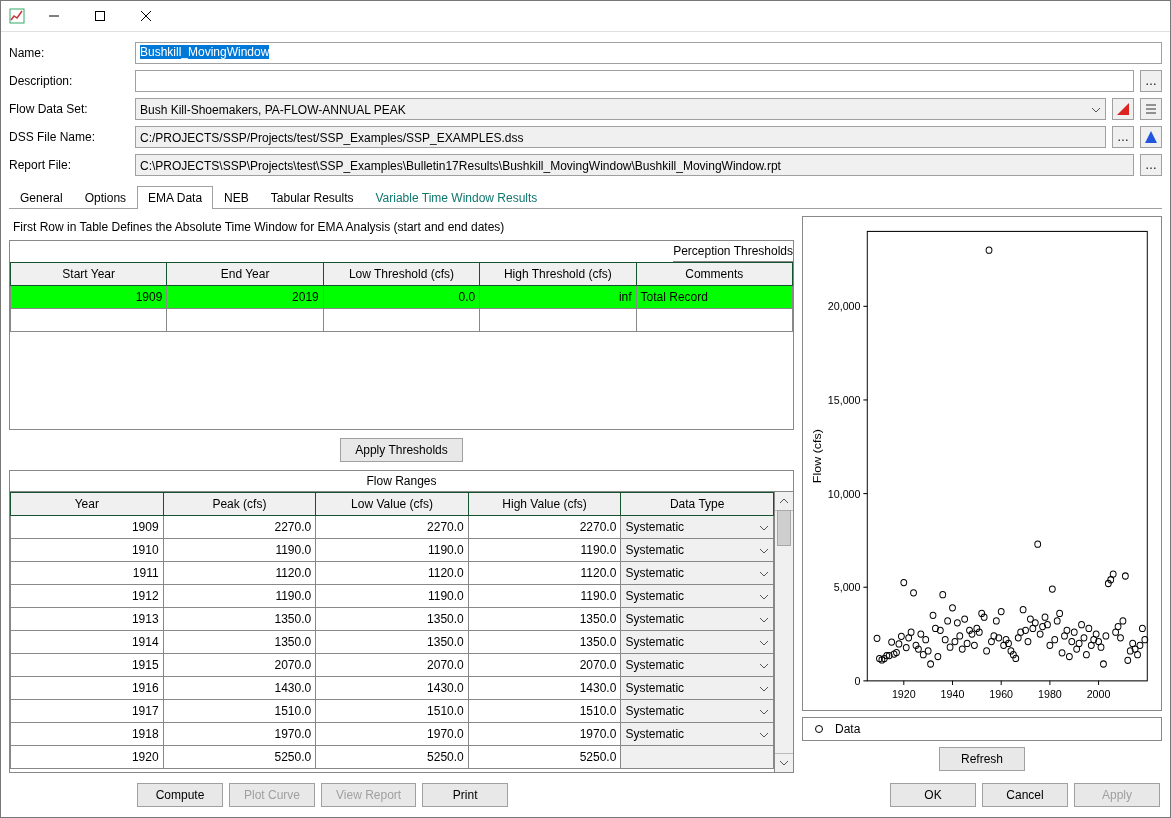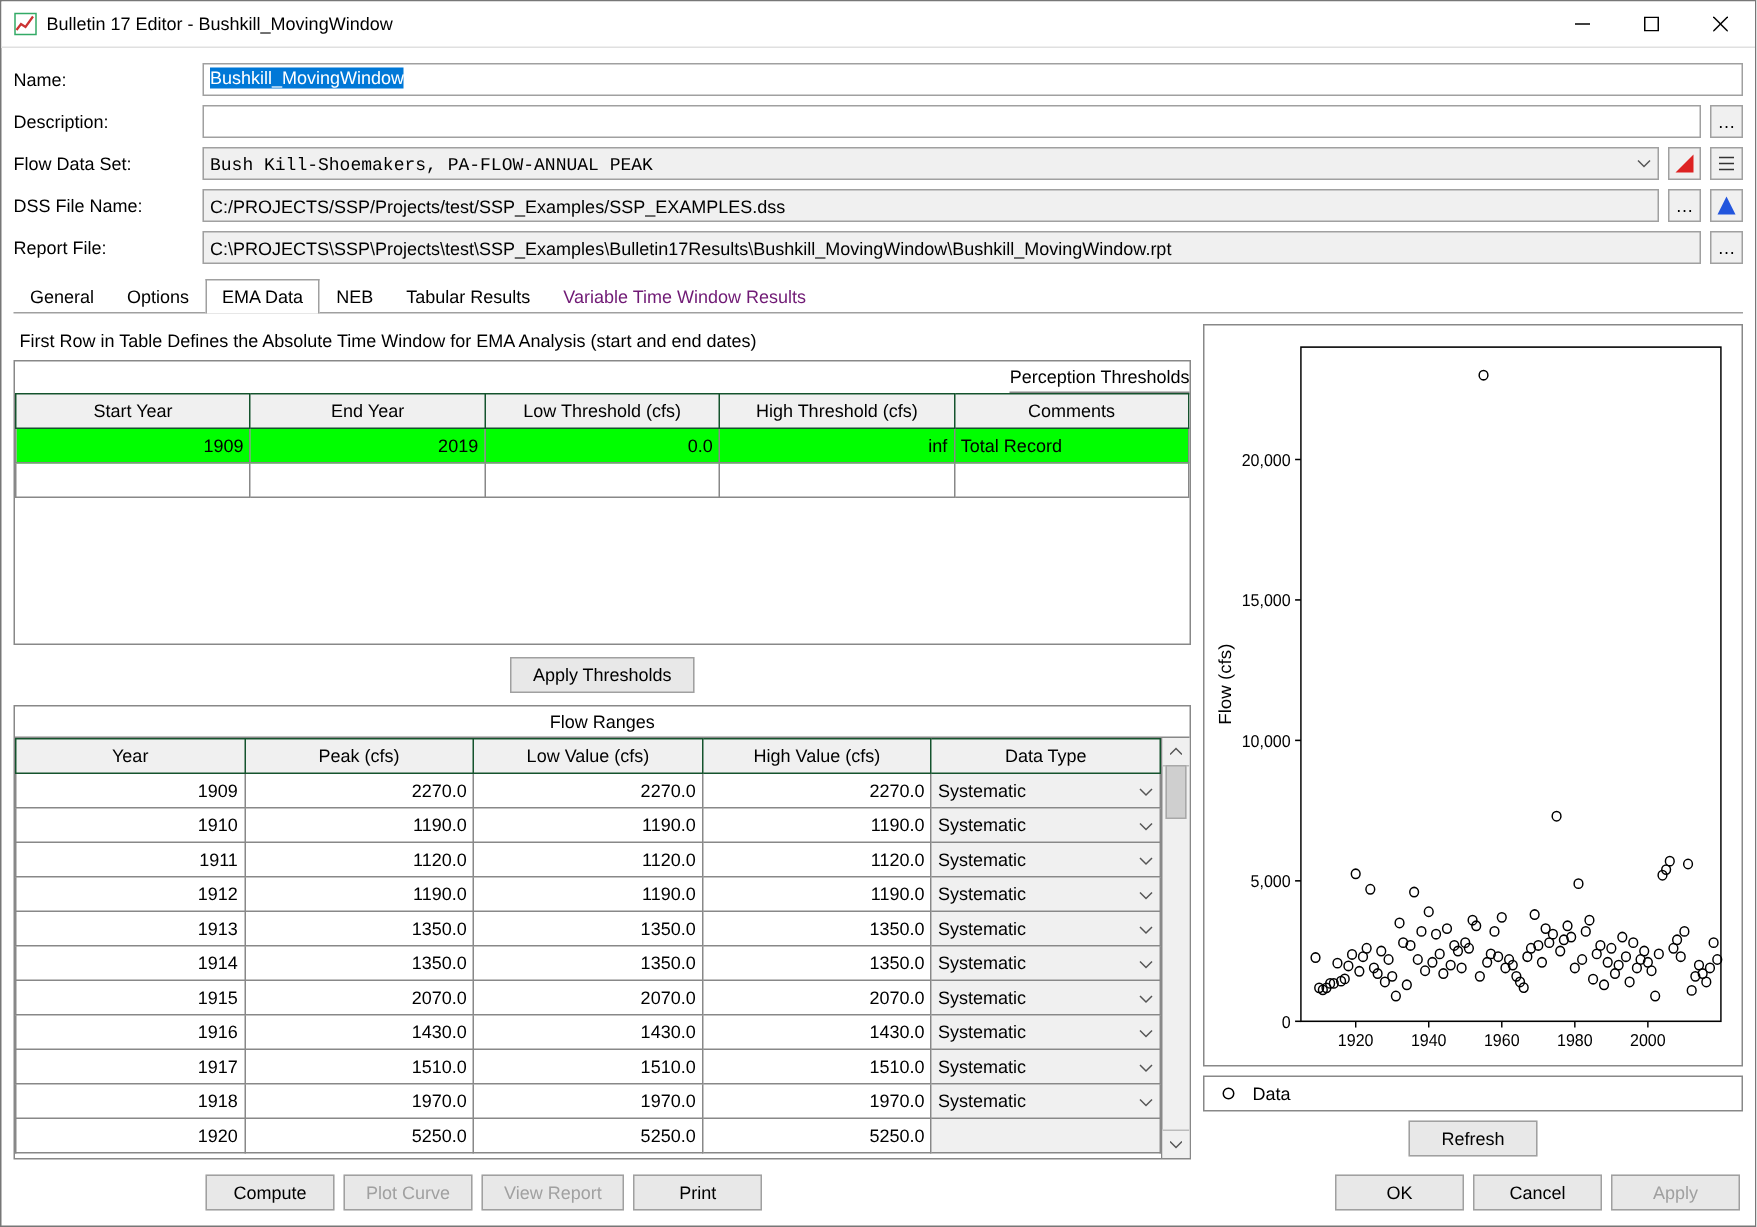--- a/index.html
+++ b/index.html
@@ -81,21 +81,21 @@
     height: 22px;
     border: 1px solid #a0a0a0;
     background: #f0f0f0;
     padding: 2px 4px;
     line-height: 18px;
     box-sizing: border-box;
     overflow: hidden;
     white-space: nowrap;
     position: relative;
   }
-  .dropdown-field { padding-right: 24px; font-family: Liberation Mono, monospace; }
+  .dropdown-field { padding-right: 24px; }
   .dropdown-caret {
     position: absolute;
     right: 4px;
     top: 50%;
     transform: translateY(-50%);
   }
   .square-btn {
     width: 22px;
     height: 22px;
     border: 1px solid #a0a0a0;
@@ -117,21 +117,21 @@
     border: 1px solid transparent;
     border-bottom: none;
     cursor: default;
   }
   .tab.active {
     border-color: #a0a0a0;
     background: #fff;
     position: relative;
     z-index: 2;
   }
-  .tab.disabled { color: #701a75; }
+  .tab.disabled { color: #0f766e; }
   .tabline {
     border-top: 1px solid #a0a0a0;
     margin: 0 8px;
     position: relative;
     top: -1px;
   }
 
   .ema-body {
     flex: 1;
     display: flex;
@@ -302,21 +302,20 @@
 
 <div class="window">
 
   <div class="titlebar">
     <span class="app-icon">
       <svg viewBox="0 0 16 16" width="16" height="16">
         <rect x="1" y="1" width="14" height="14" fill="#fff" stroke="#3a6"></rect>
         <polyline points="2,12 5,8 8,10 13,3" fill="none" stroke="#c33" stroke-width="1.5"></polyline>
       </svg>
     </span>
-    <span class="title-text">Bulletin 17 Editor - Bushkill_MovingWindow</span>
     <div class="win-btn">
       <svg width="10" height="10">
           <line x1="0" y1="5" x2="10" y2="5" stroke="#000"></line>
         </svg>
     </div>
     <div class="win-btn">
       <svg width="10" height="10">
           <rect x="0.5" y="0.5" width="9" height="9" fill="none" stroke="#000"></rect>
         </svg>
     </div>

